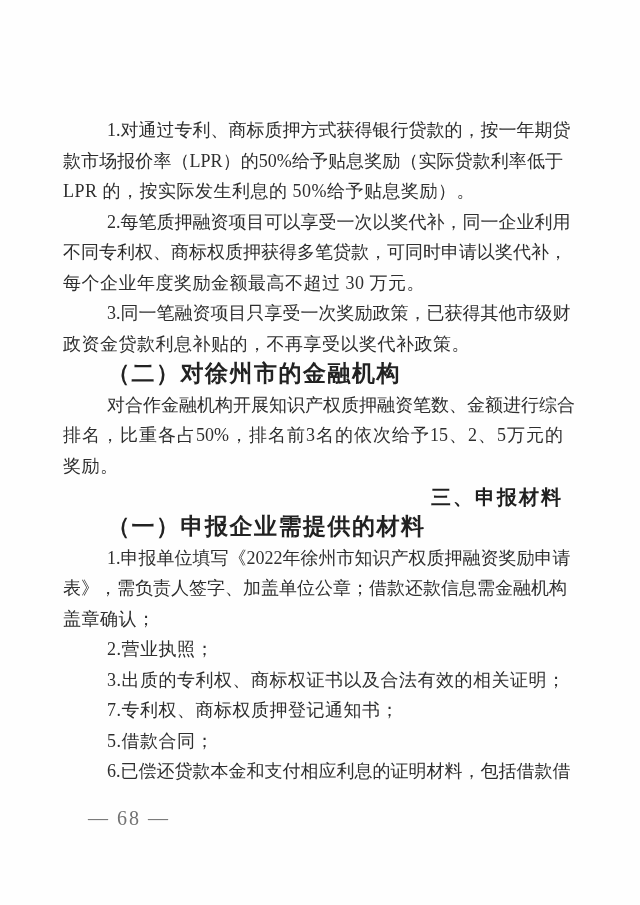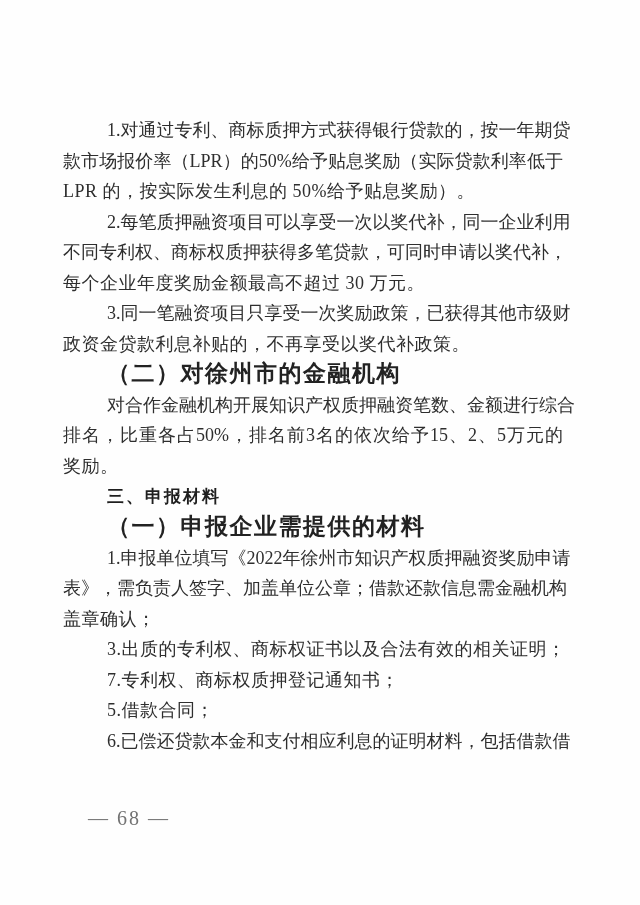--- a/index.html
+++ b/index.html
@@ -38,23 +38,24 @@
   }
   .line.heading-kai {
     font-weight: 700;
     font-size: 23px;
     letter-spacing: 1.5px;
     color: #222222;
   }
   .line.heading-hei {
     font-family: "Liberation Sans", "DejaVu Sans", sans-serif;
     font-weight: 700;
-    font-size: 17px;
+    font-size: 20px;
     letter-spacing: 2px;
     color: #1f1f1f;
+    text-align: right;
   }
   .footer {
     position: absolute;
     left: 88px; top: 806px;
     font-size: 20px;
     line-height: 24px;
     letter-spacing: 2px;
     color: #737373;
   }
 </style>
@@ -320,20 +321,21 @@
         <span>款</span>
         <span>信</span>
         <span>息</span>
         <span>需</span>
         <span>金</span>
         <span>融</span>
         <span>机</span>
         <span>构</span>
       </div>
     <div class="line">盖章确认；</div>
+    <div class="line indent">2.营业执照；</div>
     <div class="line indent">3.出质的专利权、商标权证书以及合法有效的相关证明；</div>
     <div class="line indent">7.专利权、商标权质押登记通知书；</div>
     <div class="line indent">5.借款合同；</div>
     <div class="line indent justify">
         <span>6.</span>
         <span>已</span>
         <span>偿</span>
         <span>还</span>
         <span>贷</span>
         <span>款</span>

